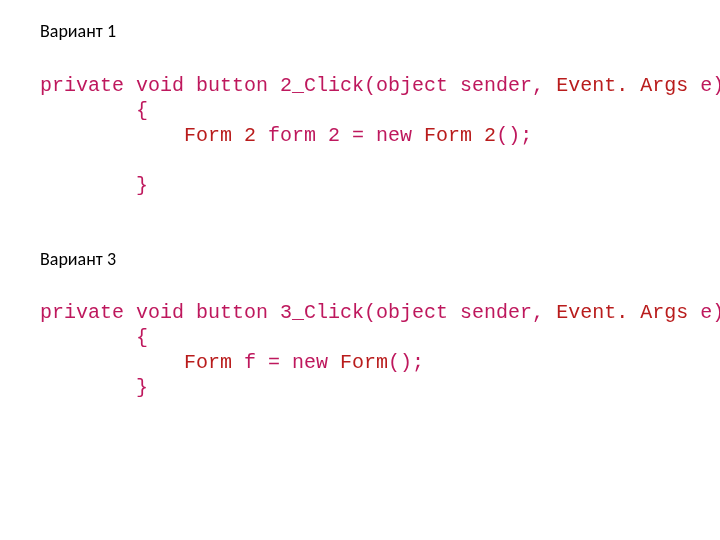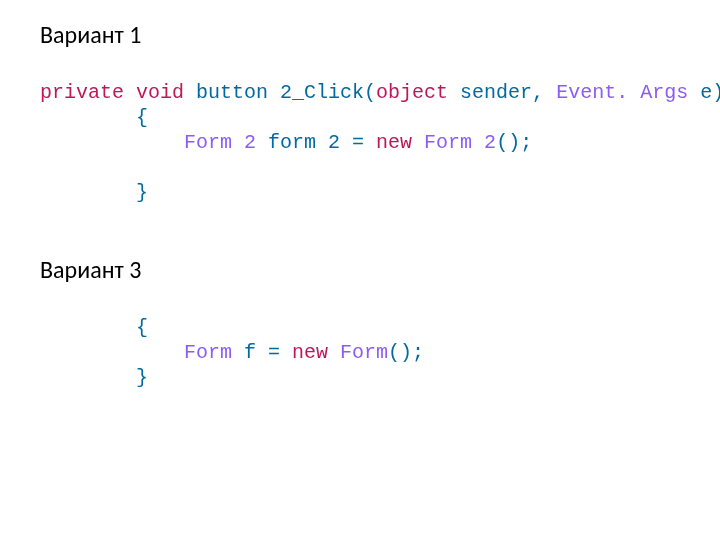--- a/index.html
+++ b/index.html
@@ -11,50 +11,51 @@
     font-family: Consolas, "Courier New", monospace;
     font-size: 20px;
     line-height: 1.25;
     color: #000;
   }
   .page {
     padding: 20px 0 0 40px;
   }
   .heading {
     font-family: Calibri, Arial, sans-serif;
-    font-size: 24px;
+    font-size: 18px;
     color: #000;
     margin: 0 0 30px 0;
   }
   .codeblock {
     margin-bottom: 50px;
   }
   .line {
     white-space: pre;
   }
   .tok-kw   { color: #be185d; } 
-  .tok-type { color: #8b5cf6; } 
-  .tok-plain{ color: #0369a1; }
+  .tok-type { color: #b91c1c; } 
+  .tok-plain{ color: #be185d; }
 </style>
 </head>
 <body>
 
 <div class="page">
 
   <div class="heading">Вариант 1</div>
 
   <div class="codeblock">
     <div class="line"><span class="tok-kw">private</span><span class="tok-plain"> </span><span class="tok-kw">void</span><span class="tok-plain"> </span><span class="tok-plain">button 2_Click(</span><span class="tok-kw">object</span><span class="tok-plain"> sender, </span><span class="tok-type">Event. Args</span><span class="tok-plain"> e)</span></div>
     <div class="line"><span class="tok-plain">        {</span></div>
     <div class="line"><span class="tok-plain">            </span><span class="tok-type">Form 2</span><span class="tok-plain"> form 2 = </span><span class="tok-kw">new</span><span class="tok-plain"> </span><span class="tok-type">Form 2</span><span class="tok-plain">();</span></div>
     <div class="line"><span class="tok-plain"> </span></div>
     <div class="line"><span class="tok-plain">        }</span></div>
   </div>
 
   <div class="heading">Вариант 3</div>
 
   <div class="codeblock">
+    <div class="line"><span class="tok-kw">private</span><span class="tok-plain"> </span><span class="tok-kw">void</span><span class="tok-plain"> </span><span class="tok-plain">button 3_Click(</span><span class="tok-kw">object</span><span class="tok-plain"> sender, </span><span class="tok-type">Event. Args</span><span class="tok-plain"> e)</span></div>
     <div class="line"><span class="tok-plain">        {</span></div>
     <div class="line"><span class="tok-plain">            </span><span class="tok-type">Form</span><span class="tok-plain"> f = </span><span class="tok-kw">new</span><span class="tok-plain"> </span><span class="tok-type">Form</span><span class="tok-plain">();</span></div>
     <div class="line"><span class="tok-plain">        }</span></div>
   </div>
 
 </div>
 
 </body></html>

